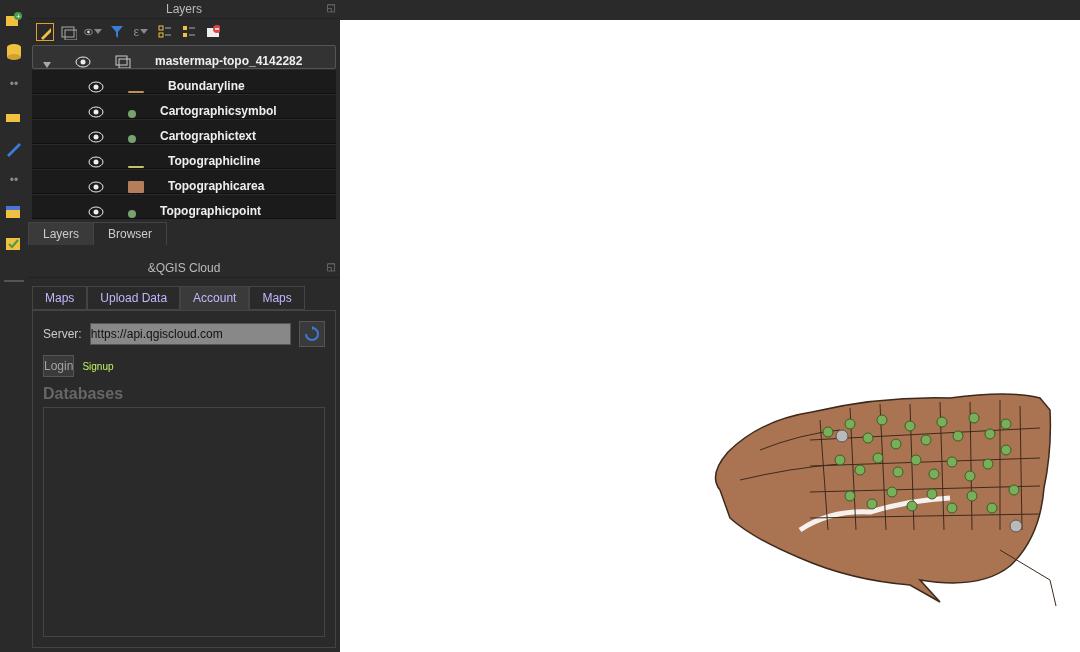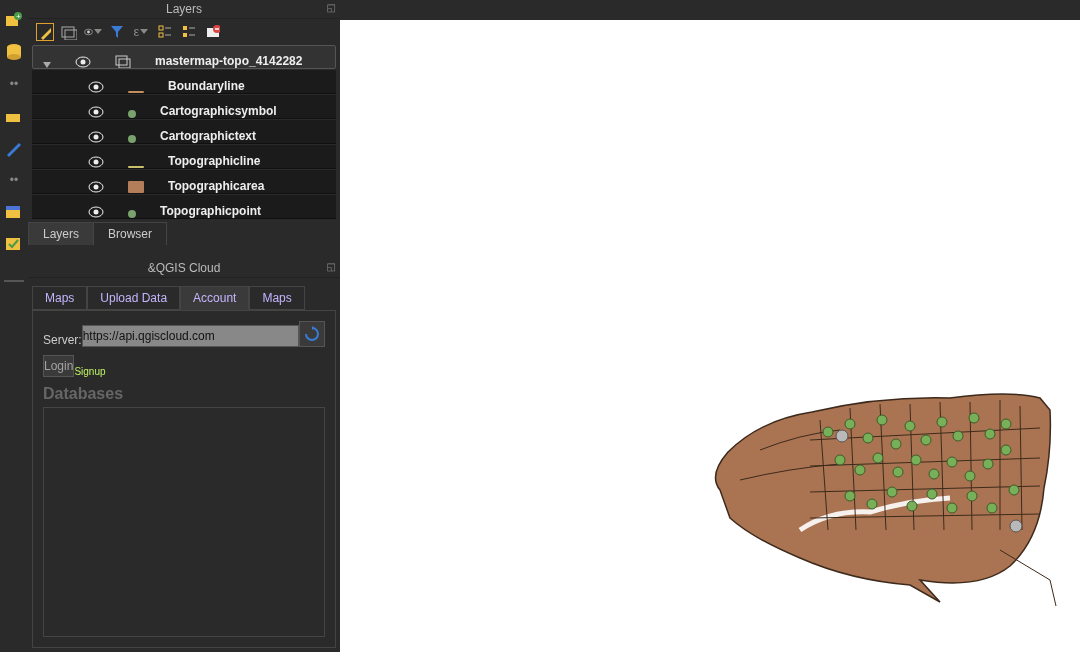--- a/index.html
+++ b/index.html
@@ -23,21 +23,21 @@
   .swatch.line { height:2px; width:16px;}
   .swatch.point { width:8px; height:8px; border-radius:50%;}
   .tabbar { display:flex; margin-top:2px; background:#2a2a2a; }
   .tab { padding:4px 14px; font-size:12px; color:#ccc; background:#2a2a2a; border:1px solid #444; border-bottom:none; margin-right:-1px;}
   .tab.active { background:#3a3a3a; }
   .cloud-section { background:#2a2a2a; flex:1; display:flex; flex-direction:column;}
   .cloud-tabs { display:flex; margin:8px 4px 0 4px;}
   .cloud-tab { padding:4px 12px; font-size:12px; color:#c4b5fd; border:1px solid #444; background:#2a2a2a;}
   .cloud-tab.active { background:#3a3a3a; border-bottom:1px solid #3a3a3a;}
   .cloud-body { border:1px solid #444; margin:0 4px 4px 4px; padding:10px; background:#2a2a2a; flex:1;}
-  .row { display:flex; align-items:flex-end; margin-bottom:8px;}
+  .row { display:flex; align-items:center; gap:8px; margin-bottom:8px;}
   .lbl { font-size:12px; color:#ccc;}
   .txt { flex:1; background:#888; border:1px solid #555; color:#111; font-size:12px; padding:3px 0; height:22px;}
   .iconbtn { width:26px; height:26px; background:#3a3a3a; border:1px solid #555; display:flex; align-items:center; justify-content:center;}
   .btn { background:#3a3a3a; border:1px solid #555; color:#a3a3a3; font-size:12px; padding:3px 0;}
   .link { color:#bef264; font-size:10px; cursor:pointer;}
   .grpbox-lbl { font-size:16px; color:#666; font-weight:700; margin:4px 0;}
   .grpbox { border:1px solid #444; height:230px; width:100%;}
   .canvas { flex:1; background:#fff; position:relative;}
   .topstrip { height:20px; width:100%; background:#2a2a2a;}
   svg.eye { width:16px; height:12px; }

